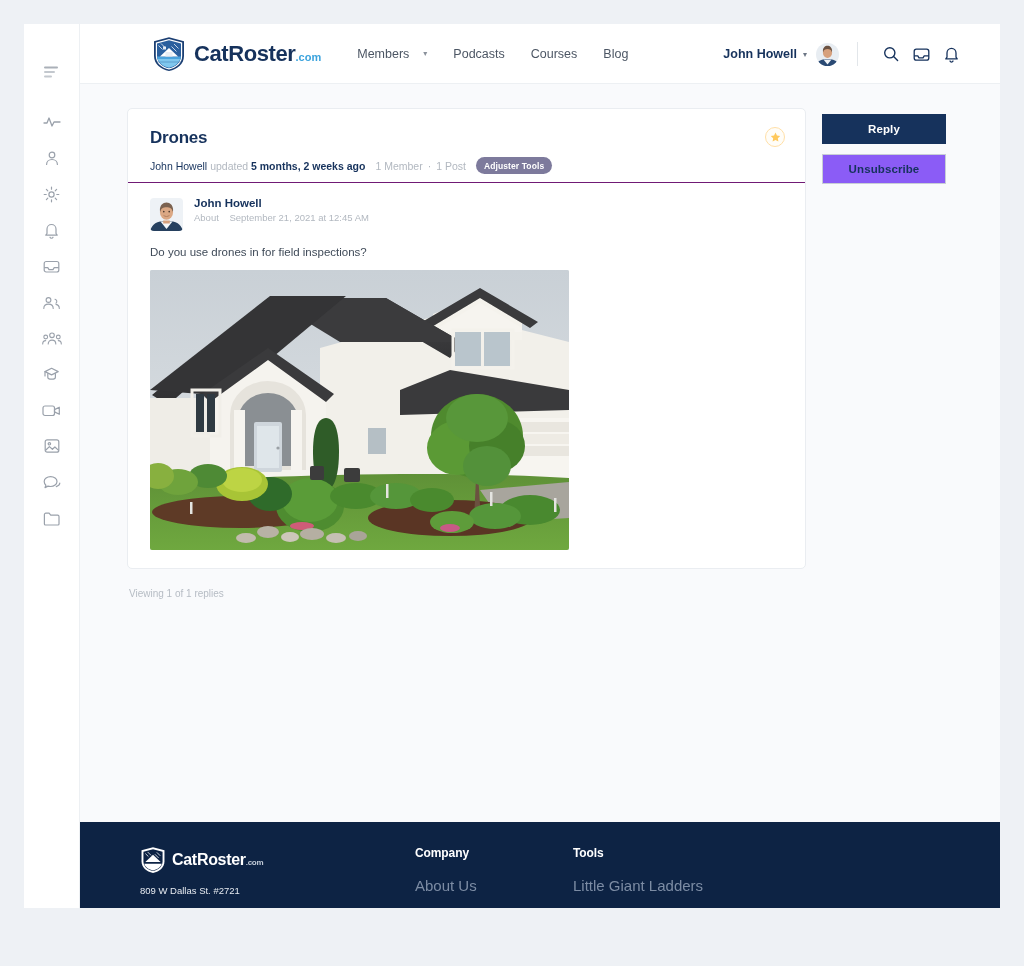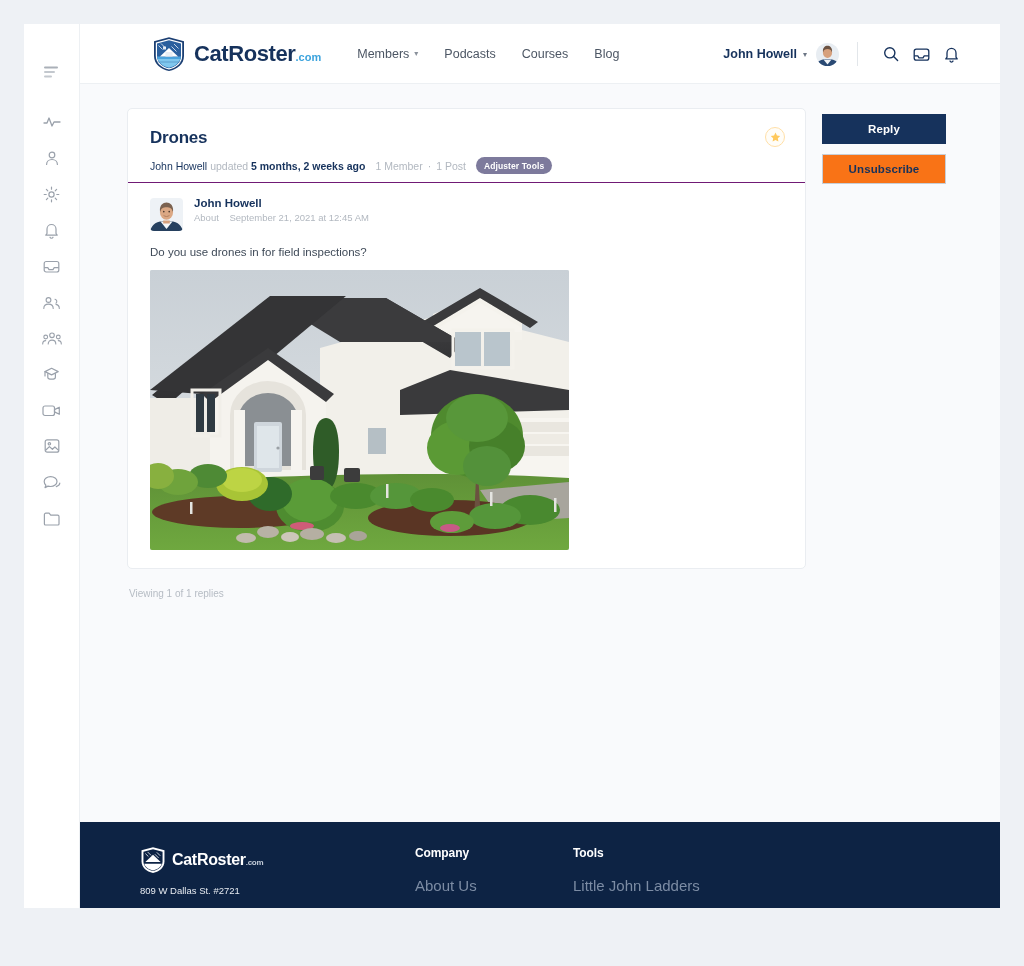--- a/index.html
+++ b/index.html
@@ -60,21 +60,21 @@
   .brand-text .cat { color: #16325c; }
   .brand-text .dotcom {
     font-size: 11px; color: #3ba3dd; font-weight: bold; letter-spacing: 0;
   }
   .nav {
     display: flex; align-items: center; gap: 26px;
     margin-left: 36px;
   }
   .nav-link {
     font-size: 12.5px; color: #4c5664; cursor: pointer;
-    display: flex; align-items: center; gap: 5px; white-space: nowrap; justify-content: space-between;
+    display: flex; align-items: center; gap: 14px; white-space: nowrap; justify-content: space-between;
   }
   .caret { font-size: 8px; color: #8a919b; }
 
   .header-right {
     position: absolute; right: 34px; top: 0; height: 60px;
     display: flex; align-items: center; gap: 0;
   }
   .user-name {
     font-size: 12.5px; color: #16325c; font-weight: bold;
     white-space: nowrap; cursor: pointer;
@@ -175,21 +175,21 @@
     display: block; width: 124px; height: 30px;
     border-radius: 0; font-size: 11.5px; font-weight: bold;
     cursor: pointer; text-align: center; line-height: 29px;
     letter-spacing: 0.1px;
   }
   .btn-primary {
     background: #16325c; color: #ffffff; border: 1px solid #16325c;
     margin-bottom: 10px;
   }
   .btn-outline {
-    background: #f97316; color: #16325c; border: 1px solid #c8ced6;
+    background: #8b5cf6; color: #16325c; border: 1px solid #c8ced6;
   }
 
   
   .site-footer {
     position: absolute; left: 0; bottom: 0;
     width: 920px; height: 86px;
     background: #0d2344;
     padding: 24px 34px 0 60px;
     display: flex;
   }
@@ -563,18 +563,18 @@
       </div>
 
       <div class="foot-col">
         <div class="foot-head">Company</div>
         <span class="foot-link">About Us</span>
       </div>
 
 
       <div class="foot-col">
         <div class="foot-head">Tools</div>
-        <span class="foot-link">Little John Ladders</span>
+        <span class="foot-link">Little Giant Ladders</span>
       </div>
     </div>
 
   </div>
 </div>
 
 </body></html>

